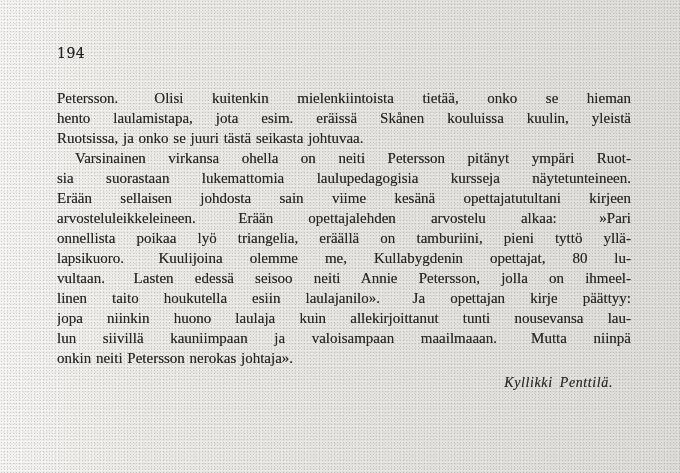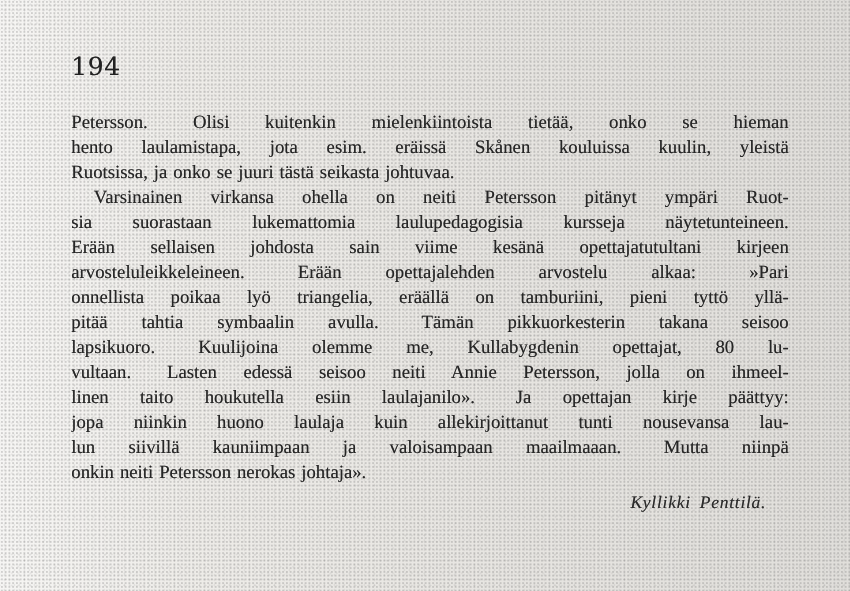--- a/index.html
+++ b/index.html
@@ -22,21 +22,21 @@
     box-sizing: border-box;
     color: #262626;
   }
   .content {
     position: absolute;
     left: 57px; right: 49px; top: 0;
   }
   .page-number {
     margin-top: 44px;
     margin-bottom: 25px;
-    font-size: 20px;
+    font-size: 14px;
     line-height: 19px;
     letter-spacing: 0.5px;
     color: #222;
     text-shadow: 0 0 0.5px rgba(20,20,20,0.55);
   }
   .body-text {
     font-size: 15px;
     line-height: 20px;
     word-spacing: 1px;
     text-shadow: 0 0 0.45px rgba(20,20,20,0.5);
@@ -76,21 +76,20 @@
     <div class="page-number">194</div>
     <div class="body-text">
       <div class="line">Petersson.  Olisi kuitenkin mielenkiintoista tietää, onko se hieman</div>
       <div class="line">hento laulamistapa, jota esim. eräissä Skånen kouluissa kuulin, yleistä</div>
       <div class="line last">Ruotsissa, ja onko se juuri tästä seikasta johtuvaa.</div>
       <div class="line indent">Varsinainen virkansa ohella on neiti Petersson pitänyt ympäri Ruot-</div>
       <div class="line">sia suorastaan lukemattomia laulupedagogisia kursseja näytetunteineen.</div>
       <div class="line">Erään sellaisen johdosta sain viime kesänä opettajatutultani kirjeen</div>
       <div class="line">arvosteluleikkeleineen.  Erään opettajalehden arvostelu alkaa:  »Pari</div>
       <div class="line">onnellista poikaa lyö triangelia, eräällä on tamburiini, pieni tyttö yllä-</div>
-      <div class="line">pitää tahtia symbaalin avulla.  Tämän pikkuorkesterin takana seisoo</div>
       <div class="line">lapsikuoro.  Kuulijoina olemme me, Kullabygdenin opettajat, 80 lu-</div>
       <div class="line">vultaan.  Lasten edessä seisoo neiti Annie Petersson, jolla on ihmeel-</div>
       <div class="line">linen taito houkutella esiin laulajanilo».  Ja opettajan kirje päättyy:</div>
       <div class="line">jopa niinkin huono laulaja kuin allekirjoittanut tunti nousevansa lau-</div>
       <div class="line">lun siivillä kauniimpaan ja valoisampaan maailmaaan.  Mutta niinpä</div>
       <div class="line last">onkin neiti Petersson nerokas johtaja».</div>
       <div class="signature">Kyllikki Penttilä.</div>
     </div>
   </div>
 </div>

